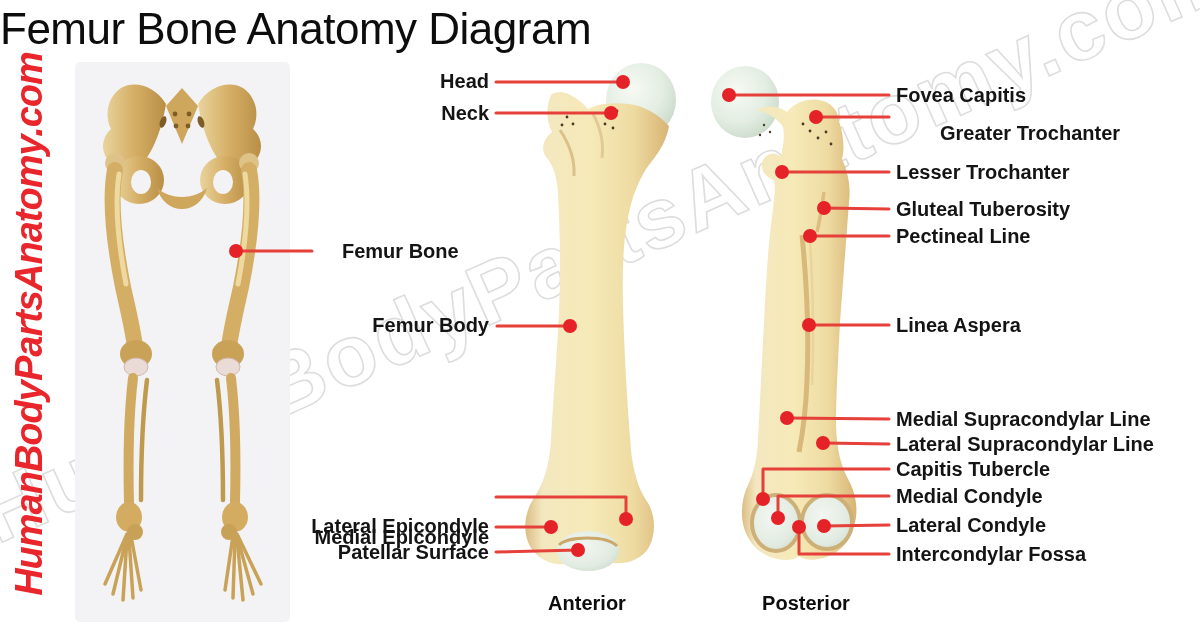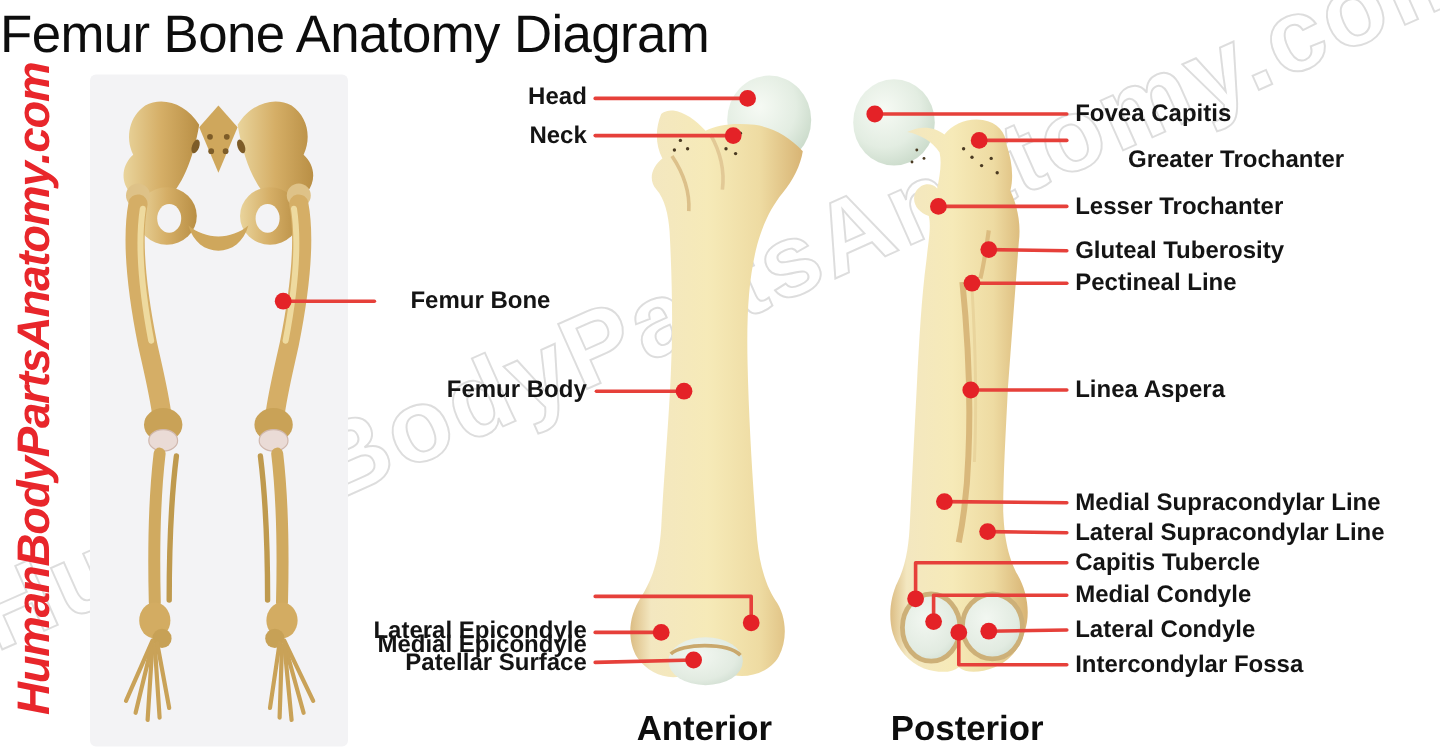--- a/index.html
+++ b/index.html
@@ -17,21 +17,21 @@
                  white-space:nowrap;letter-spacing:-1px;}
   .panel{position:absolute;left:75px;top:62px;width:215px;height:560px;
          background:#f3f3f5;border-radius:5px;}
   .panel svg{position:absolute;left:0;top:0;}
   .overlay{position:absolute;left:0;top:0;}
   .leader{stroke:var(--accent,#e6403a);stroke-width:3;fill:none;stroke-linecap:round;stroke-linejoin:round;}
   .dot{fill:var(--accent-dot,#e42227);}
   .anno{position:absolute;font-size:20px;font-weight:700;color:#141414;
         white-space:nowrap;height:28px;line-height:28px;}
   .caption{position:absolute;top:592px;transform:translateX(-50%);
-           font-size:29px;font-weight:800;color:#0d0d0d;}
+           font-size:20px;font-weight:800;color:#0d0d0d;}
 </style>
 </head>
 <body>
 
 <div class="page">
 
   <div class="watermark">HumanBodyPartsAnatomy.com</div>
 
   <h1 class="title">Femur Bone Anatomy Diagram</h1>
 

